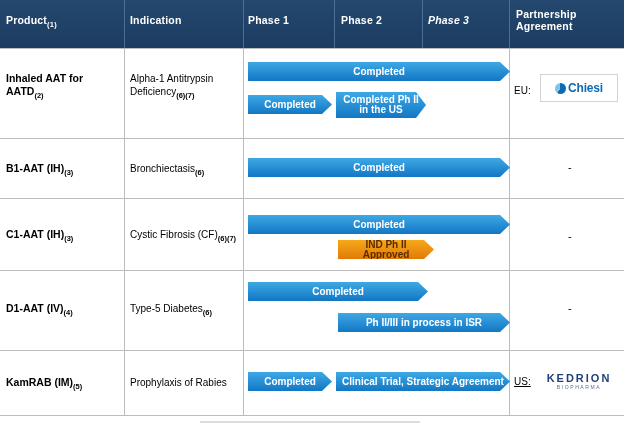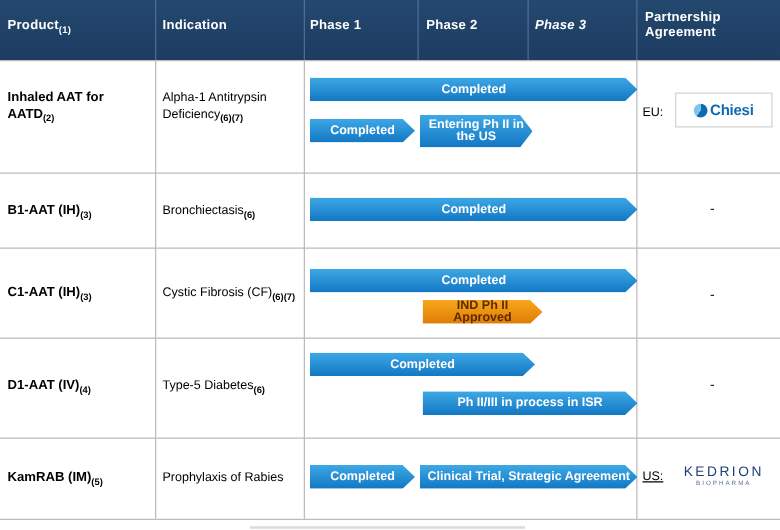--- a/index.html
+++ b/index.html
@@ -72,21 +72,21 @@
     display:flex;align-items:center;gap:2px;
   }
   .chiesi .swirl{
     width:11px;height:11px;border-radius:50%;
     background:conic-gradient(#0f6ab4 0 60%, #7fc4ec 60% 100%);
     display:inline-block;
   }
   .kedrion{
     text-align:center;color:#1f3f79;
   }
-  .kedrion .k1{font-size:11px;font-weight:normal;letter-spacing:2px;display:block;}
+  .kedrion .k1{font-size:11px;font-weight:bold;letter-spacing:2px;display:block;}
   .kedrion .k2{font-size:5px;letter-spacing:1.6px;display:block;color:#5b6f96;}
 
   .footmark{
     position:absolute;left:200px;bottom:1px;width:220px;height:2px;background:#dcdcdc;
   }
 </style>
 </head>
 <body>
 
 <div class="board">
@@ -120,21 +120,21 @@
   <div class="rowlabel" style="left:6px;top:72px;width:115px;"><span>Inhaled AAT for AATD</span><span class="sub">(2)</span></div>
   <div class="indication" style="left:130px;top:72px;width:110px;"><span>Alpha-1 Antitrypsin Deficiency</span><span class="sub">(6)(7)</span></div>
 
   <div class="bar blue arrow" style="left:248px;top:62px;width:262px;">
       <span>Completed</span>
     </div>
   <div class="bar blue arrow" style="left:248px;top:95px;width:84px;">
       <span>Completed</span>
     </div>
   <div class="bar blue arrow tall" style="left:336px;top:92px;width:90px;">
-      <span>Entering Ph II in the US</span>
+      <span>Completed Ph II in the US</span>
     </div>
 
   <div class="partner-text" style="left:514px;top:85px;"><span>EU:</span></div>
   <div class="logobox" style="left:540px;top:74px;width:76px;height:26px;">
     <span class="chiesi">
         <span class="swirl"></span>
         <span>Chiesi</span>
       </span>
   </div>
 

